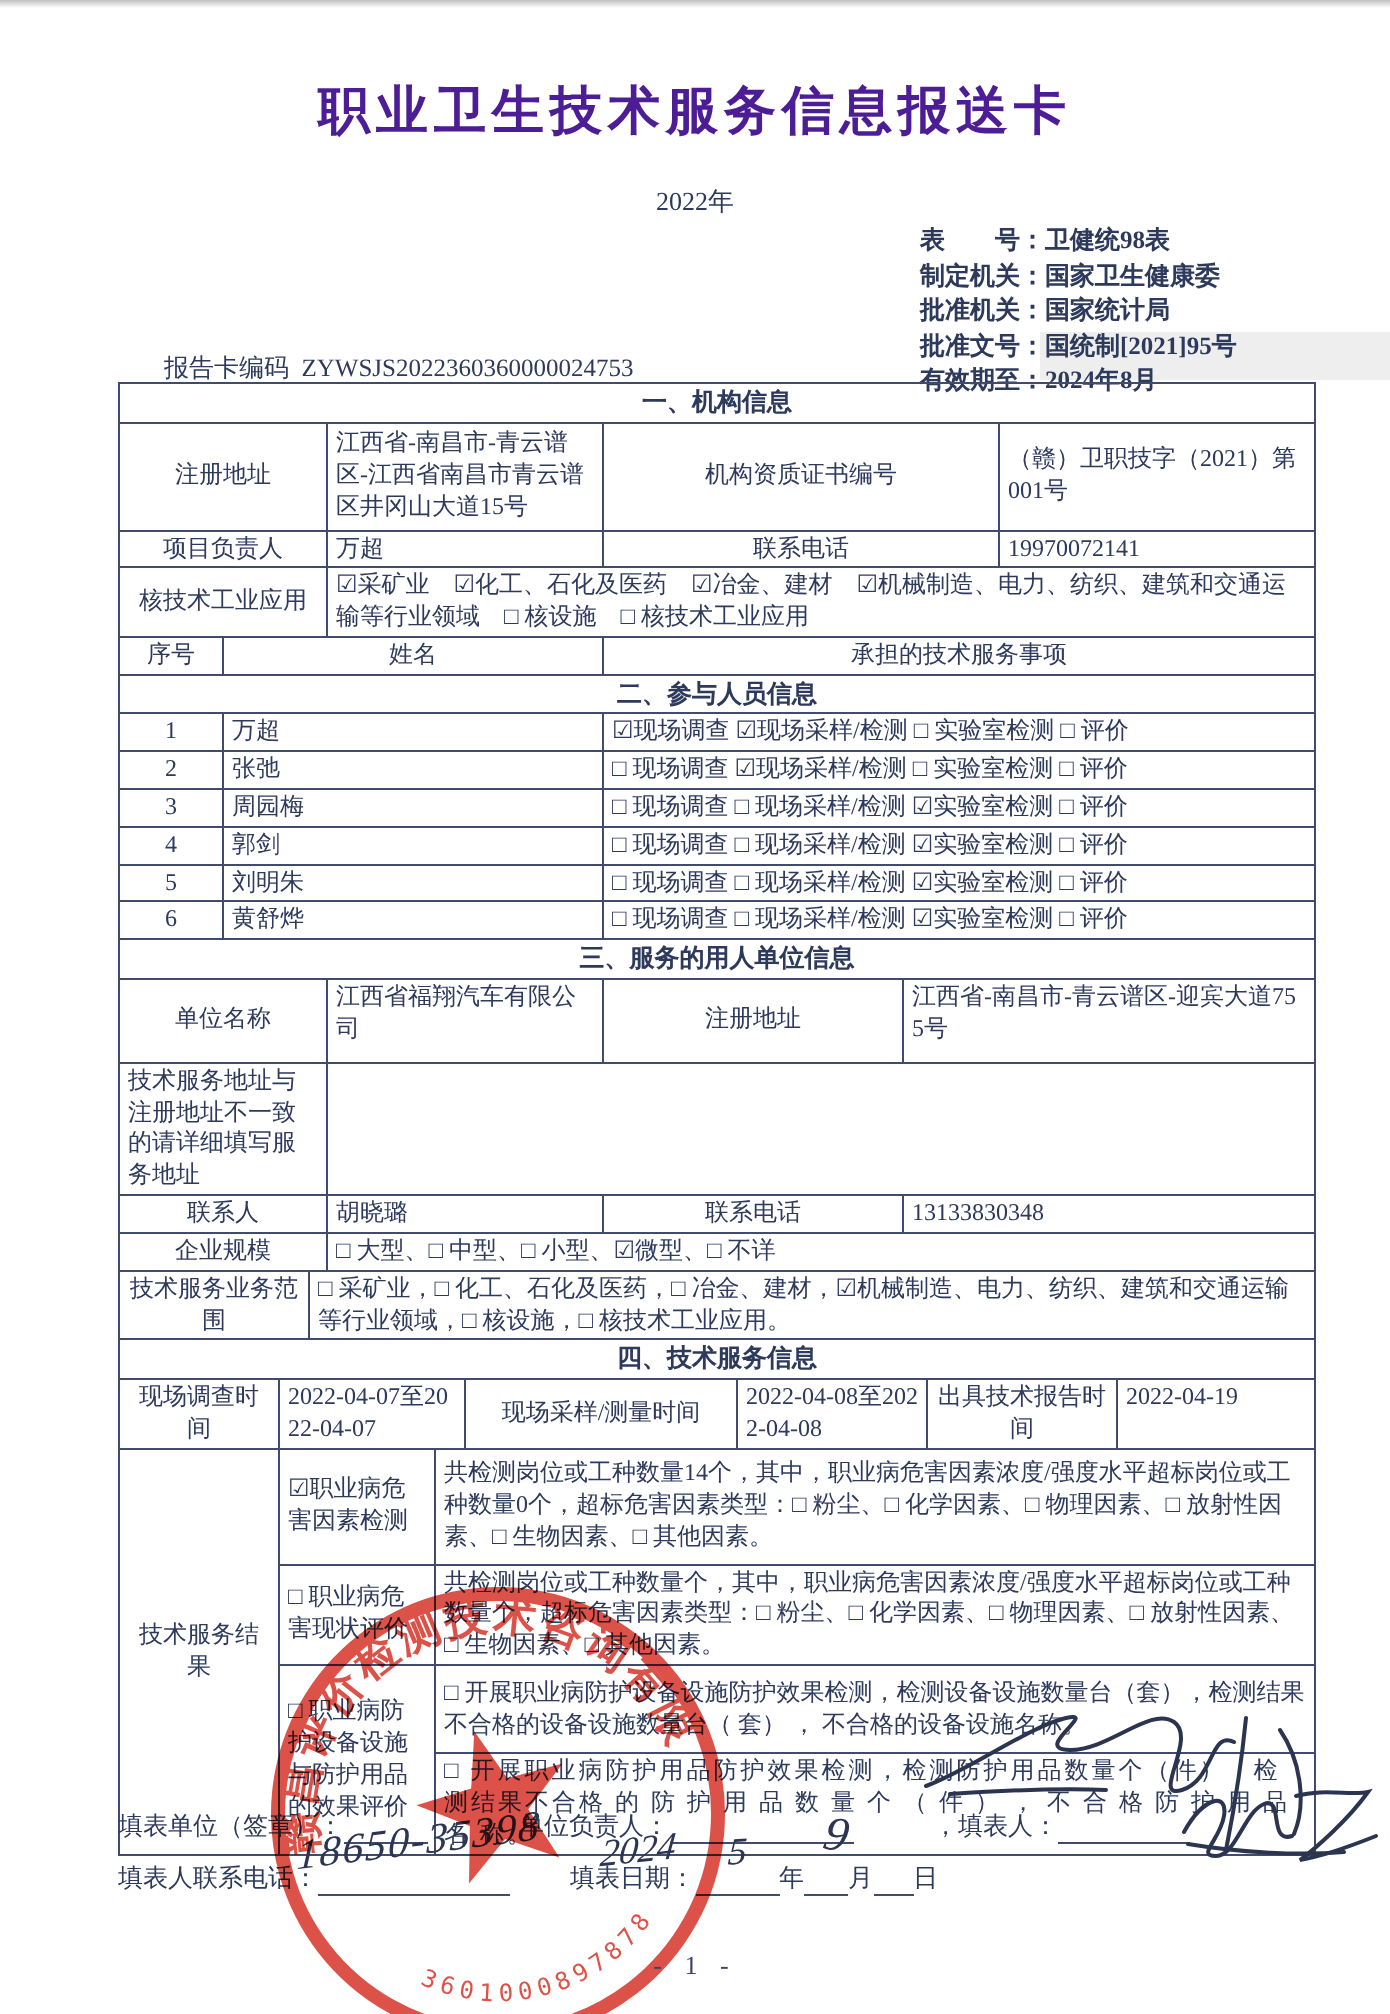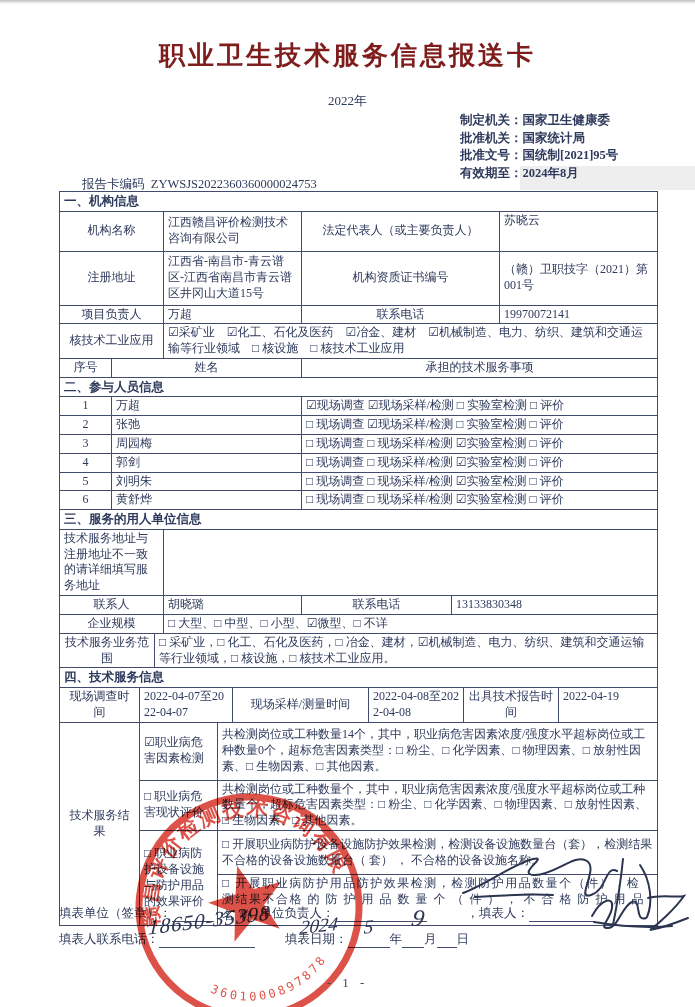--- a/index.html
+++ b/index.html
@@ -5,30 +5,30 @@
   html,body{margin:0;padding:0;}
   body{
     width:695px;height:1007px;position:relative;background:#ffffff;overflow:hidden;
     font-family:"Liberation Serif","DejaVu Serif",serif;
     color:#2e3a5c;
   }
   .scan-top{position:absolute;left:0;top:0;width:695px;height:4px;
     background:linear-gradient(to bottom,#bfbfbf,rgba(255,255,255,0));pointer-events:none;}
   .scan-smudge{position:absolute;left:520px;top:166px;width:175px;height:24px;background:#d9d9d9;opacity:.45;}
   .title{position:absolute;left:0;top:38px;width:100%;text-align:center;
-    font-size:26px;font-weight:bold;letter-spacing:3px;color:#7f1d1d;}
+    font-size:26px;font-weight:bold;letter-spacing:3px;color:#4c1d95;}
   .subtitle{position:absolute;left:0;top:92px;width:100%;text-align:center;font-size:13px;}
   .meta{position:absolute;left:460px;top:112px;width:226px;font-size:12.5px;font-weight:600;line-height:17.5px;}
   .meta div{white-space:nowrap;}
   .report-code{position:absolute;left:82px;top:176px;font-size:12.5px;}
   .doc{position:absolute;left:59px;top:192px;width:598px;font-size:12px;}
   table.sec{border-collapse:collapse;width:598px;table-layout:fixed;margin-top:-1px;}
   table.sec td{border:1px solid #414b6e;padding:1px 4px;vertical-align:middle;
     line-height:1.32;word-break:break-all;}
-  td.hdr{font-weight:bold;font-size:12.5px;padding-left:6px;}
+  td.hdr{font-weight:bold;font-size:12.5px;padding-left:6px;text-align:center;}
   td.lab{text-align:center;}
   td.val{text-align:left;}
   td.left{text-align:left;}
   .wide-space{letter-spacing:1.5px;}
   .footer{position:absolute;left:59px;top:905px;width:598px;font-size:12.5px;}
   .f-row{display:flex;align-items:flex-end;}
   .f-row.second{margin-top:9px;}
   .blank{display:inline-block;border-bottom:1px solid #414b6e;height:13px;vertical-align:bottom;}
   .pageno{position:absolute;left:0;top:975px;width:100%;text-align:center;
     font-size:13px;letter-spacing:4px;color:#3a4668;}
@@ -46,20 +46,21 @@
 </head>
 <body>
 
 <div class="scan-top"></div>
 <div class="scan-smudge"></div>
 
 <div class="title">职业卫生技术服务信息报送卡</div>
 <div class="subtitle">2022年</div>
 
 <div class="meta">
+  <div>表　　号：卫健统98表</div>
   <div>制定机关：国家卫生健康委</div>
   <div>批准机关：国家统计局</div>
   <div>批准文号：国统制[2021]95号</div>
   <div>有效期至：2024年8月</div>
 </div>
 
 <div class="report-code">
   <span>报告卡编码</span>&nbsp;
   <span>ZYWSJS2022360360000024753</span>
 </div>
@@ -70,26 +71,20 @@
     <colgroup>
         <col style="width:104px">
         <col style="width:138px">
         <col style="width:198px">
         <col style="width:158px">
       </colgroup>
     <tbody>
         <tr style="height:16px">
           <td colspan="4" class="hdr">一、机构信息</td>
         </tr>
-    <tr style="height:40px">
-      <td class="lab">机构名称</td>
-      <td class="val">江西赣昌评价检测技术咨询有限公司</td>
-      <td class="lab">法定代表人（或主要负责人）</td>
-      <td class="val" style="vertical-align:top">苏晓云</td>
-    </tr>
     <tr style="height:54px">
       <td class="lab">注册地址</td>
       <td class="val">江西省-南昌市-青云谱区-江西省南昌市青云谱区井冈山大道15号</td>
       <td class="lab">机构资质证书编号</td>
       <td class="val">（赣）卫职技字（2021）第001号</td>
     </tr>
     <tr style="height:18px">
       <td class="lab">项目负责人</td>
       <td class="val">万超</td>
       <td class="lab">联系电话</td>
@@ -154,20 +149,26 @@
     <colgroup>
         <col style="width:104px">
         <col style="width:138px">
         <col style="width:150px">
         <col style="width:206px">
       </colgroup>
     <tbody>
         <tr style="height:16px">
           <td colspan="4" class="hdr">三、服务的用人单位信息</td>
         </tr>
+    <tr style="height:42px">
+      <td class="lab">单位名称</td>
+      <td class="val" style="vertical-align:top">江西省福翔汽车有限公司</td>
+      <td class="lab">注册地址</td>
+      <td class="val" style="vertical-align:top">江西省-南昌市-青云谱区-迎宾大道755号</td>
+    </tr>
     <tr style="height:50px">
       <td class="left">技术服务地址与注册地址不一致的请详细填写服务地址</td>
       <td colspan="3" class="val"></td>
     </tr>
     <tr style="height:18px">
       <td class="lab">联系人</td>
       <td class="val">胡晓璐</td>
       <td class="lab">联系电话</td>
       <td class="val">13133830348</td>
     </tr>

